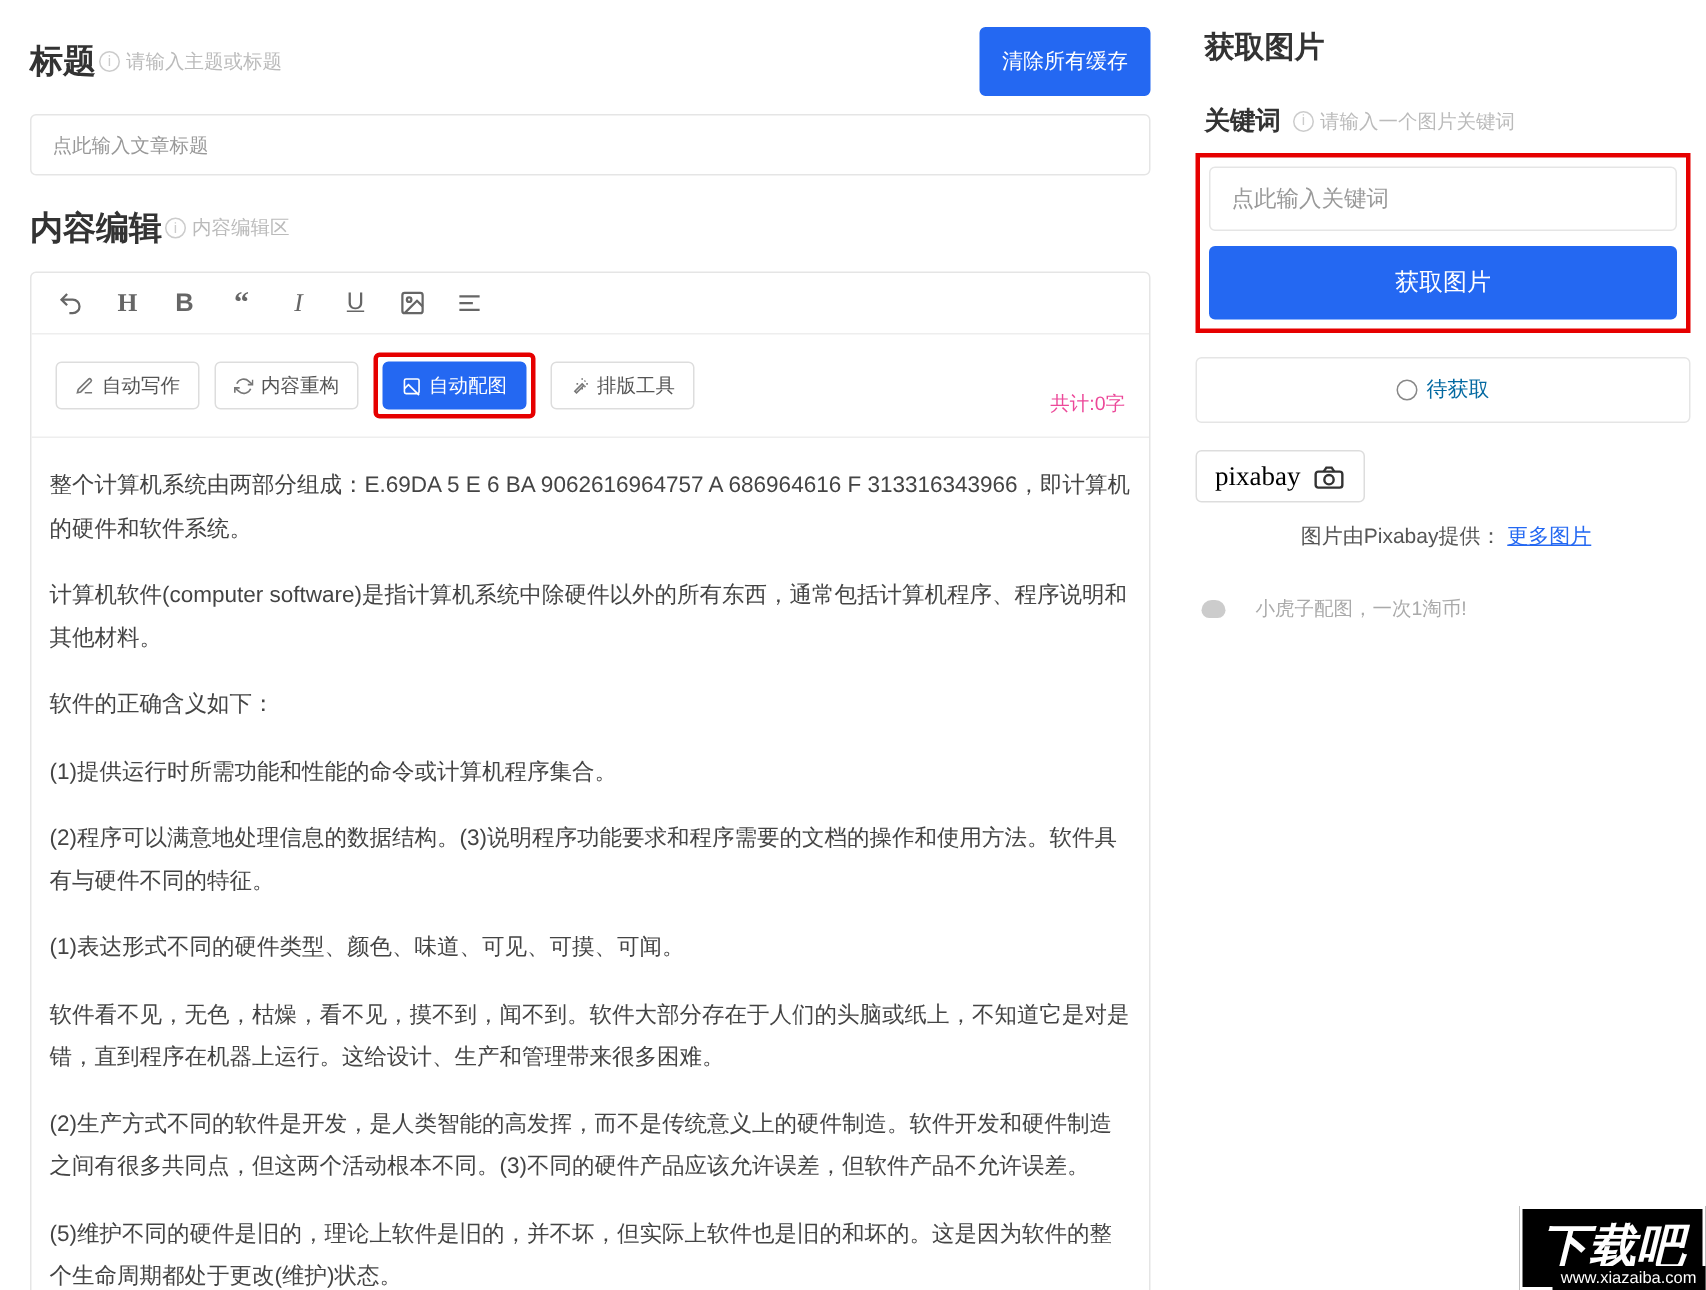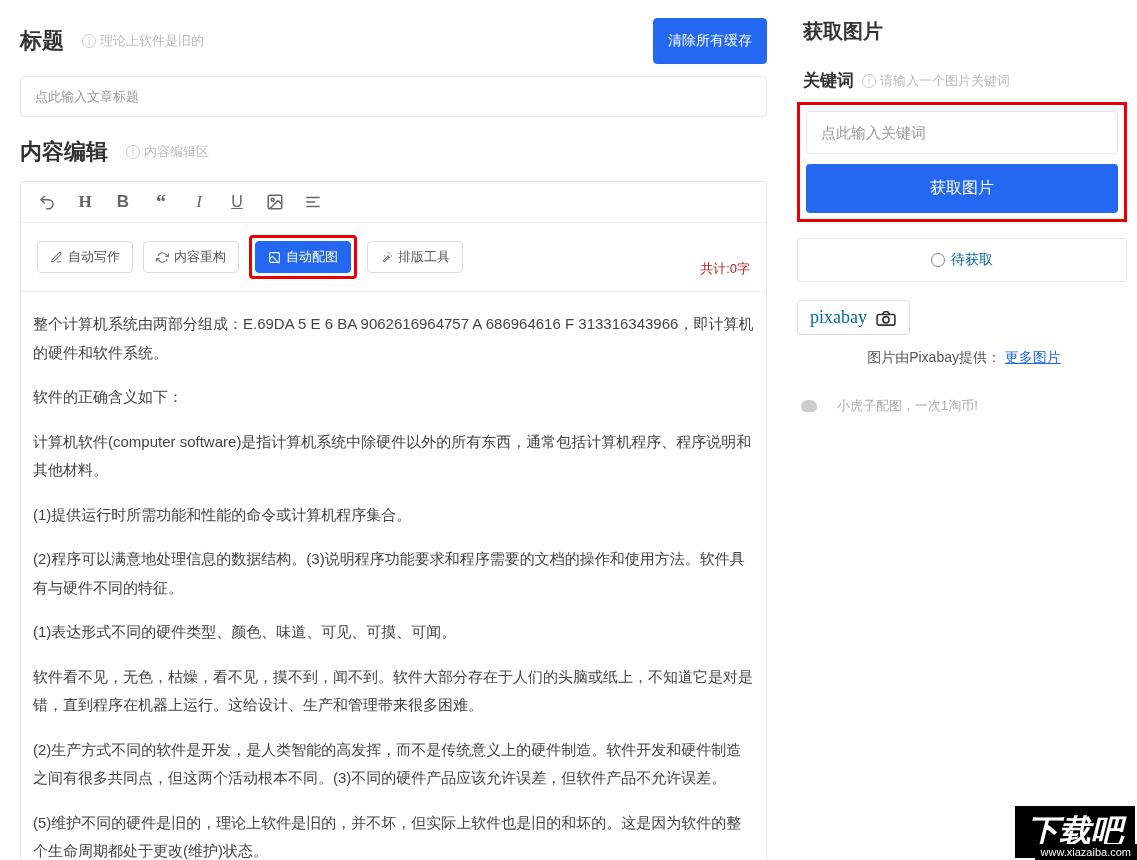--- a/index.html
+++ b/index.html
@@ -17,21 +17,21 @@
   padding: 18px 20px 0 20px;
   min-width: 0;
 }
 .side-col {
   width: 350px;
   padding: 18px 10px 0 10px;
 }
 .section-header {
   display: flex;
   align-items: center;
-  gap: 18px;
+  gap: 2px;
   margin-bottom: 12px;
 }
 .section-title {
   font-size: 22px;
   font-weight: 700;
   color: #333;
 }
 .section-hint {
   color: #bbb;
   font-size: 13px;
@@ -102,21 +102,21 @@
   align-items: center;
   gap: 10px;
   padding: 12px 16px;
   border-bottom: 1px solid #eee;
 }
 .highlight-red {
   border: 3px solid #e60000;
   padding: 3px;
   border-radius: 4px;
 }
-.count-text { color: #b91c1c; font-size: 13px; margin-top: 24px; }
+.count-text { color: #ec4899; font-size: 13px; margin-top: 24px; }
 .editor-content {
   padding: 18px 12px;
   line-height: 1.9;
   color: #444;
   font-size: 15px;
 }
 .editor-content p { margin-bottom: 16px; }
 .side-section-title {
   font-size: 20px;
   font-weight: 700;
@@ -175,21 +175,21 @@
   border-radius: 50%;
   display: inline-block;
 }
 .pixabay-badge {
   display: inline-block;
   border: 1px solid #ddd;
   border-radius: 4px;
   padding: 6px 12px;
   font-family: Georgia, serif;
   font-size: 18px;
-  color: #0369a1;
+  color: #000000;
   margin-bottom: 14px;
 }
 .provider-row {
   margin-bottom: 30px;
   color: #555;
   padding-left: 4px;
   text-align: center;
 }
 .provider-row a { color: #2468f2; text-decoration: underline; }
 .tip-row {
@@ -231,21 +231,21 @@
 </style>
 </head>
 <body>
 
 <div class="main-col">
 
   <div class="section-header">
     <span class="section-title">标题</span>
     <span class="section-hint">
       <span class="hint-icon">i</span>
-      <span>理论上软件是旧的</span>
+      <span>请输入主题或标题</span>
     </span>
     <span class="spacer"></span>
     <button class="btn btn-primary">清除所有缓存</button>
   </div>
 
   <input class="input-box" placeholder="点此输入文章标题" style="">
 
   <div class="section-header" style="margin-top:20px;">
     <span class="section-title">内容编辑</span>
     <span class="section-hint">
@@ -321,22 +321,22 @@
             <path d="M17.8 6.2L19 5"></path>
           </svg>
         <span>排版工具</span>
       </button>
       <span class="spacer"></span>
       <span class="count-text">共计:0字</span>
     </div>
 
     <div class="editor-content">
       <p>整个计算机系统由两部分组成：E.69DA 5 E 6 BA 9062616964757 A 686964616 F 313316343966，即计算机的硬件和软件系统。</p>
+      <p>计算机软件(computer software)是指计算机系统中除硬件以外的所有东西，通常包括计算机程序、程序说明和其他材料。</p>
       <p>软件的正确含义如下：</p>
-      <p>计算机软件(computer software)是指计算机系统中除硬件以外的所有东西，通常包括计算机程序、程序说明和其他材料。</p>
       <p>(1)提供运行时所需功能和性能的命令或计算机程序集合。</p>
       <p>(2)程序可以满意地处理信息的数据结构。(3)说明程序功能要求和程序需要的文档的操作和使用方法。软件具有与硬件不同的特征。</p>
       <p>(1)表达形式不同的硬件类型、颜色、味道、可见、可摸、可闻。</p>
       <p>软件看不见，无色，枯燥，看不见，摸不到，闻不到。软件大部分存在于人们的头脑或纸上，不知道它是对是错，直到程序在机器上运行。这给设计、生产和管理带来很多困难。</p>
       <p>(2)生产方式不同的软件是开发，是人类智能的高发挥，而不是传统意义上的硬件制造。软件开发和硬件制造之间有很多共同点，但这两个活动根本不同。(3)不同的硬件产品应该允许误差，但软件产品不允许误差。</p>
       <p>(5)维护不同的硬件是旧的，理论上软件是旧的，并不坏，但实际上软件也是旧的和坏的。这是因为软件的整个生命周期都处于更改(维护)状态。</p>
     </div>
   </div>
 </div>
 

